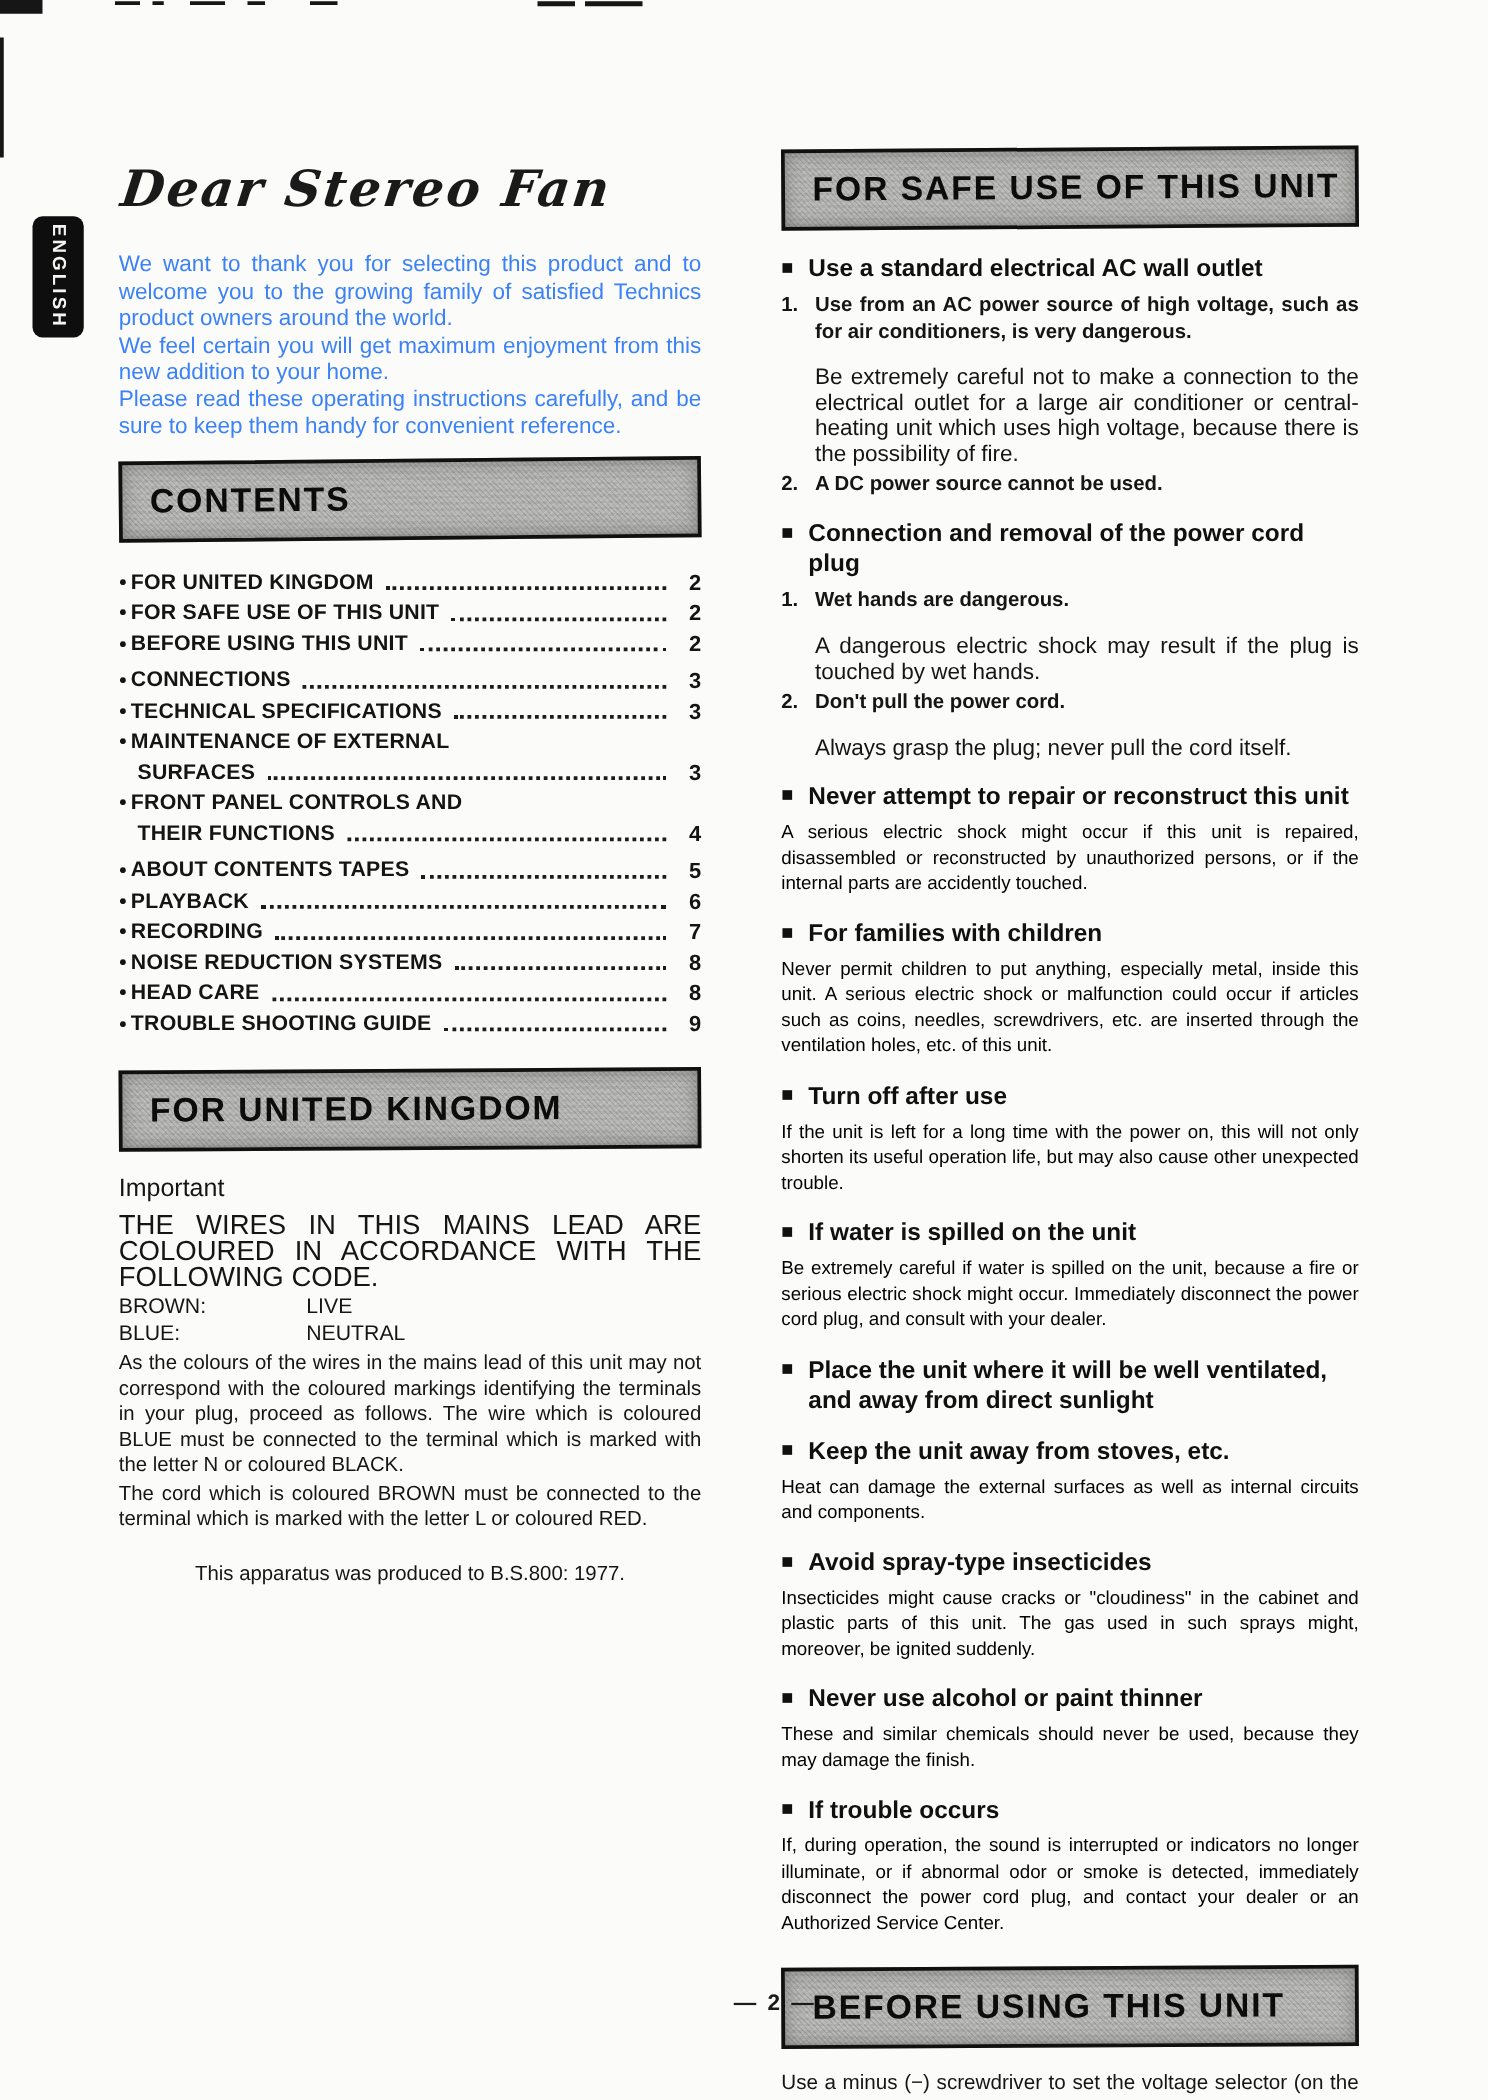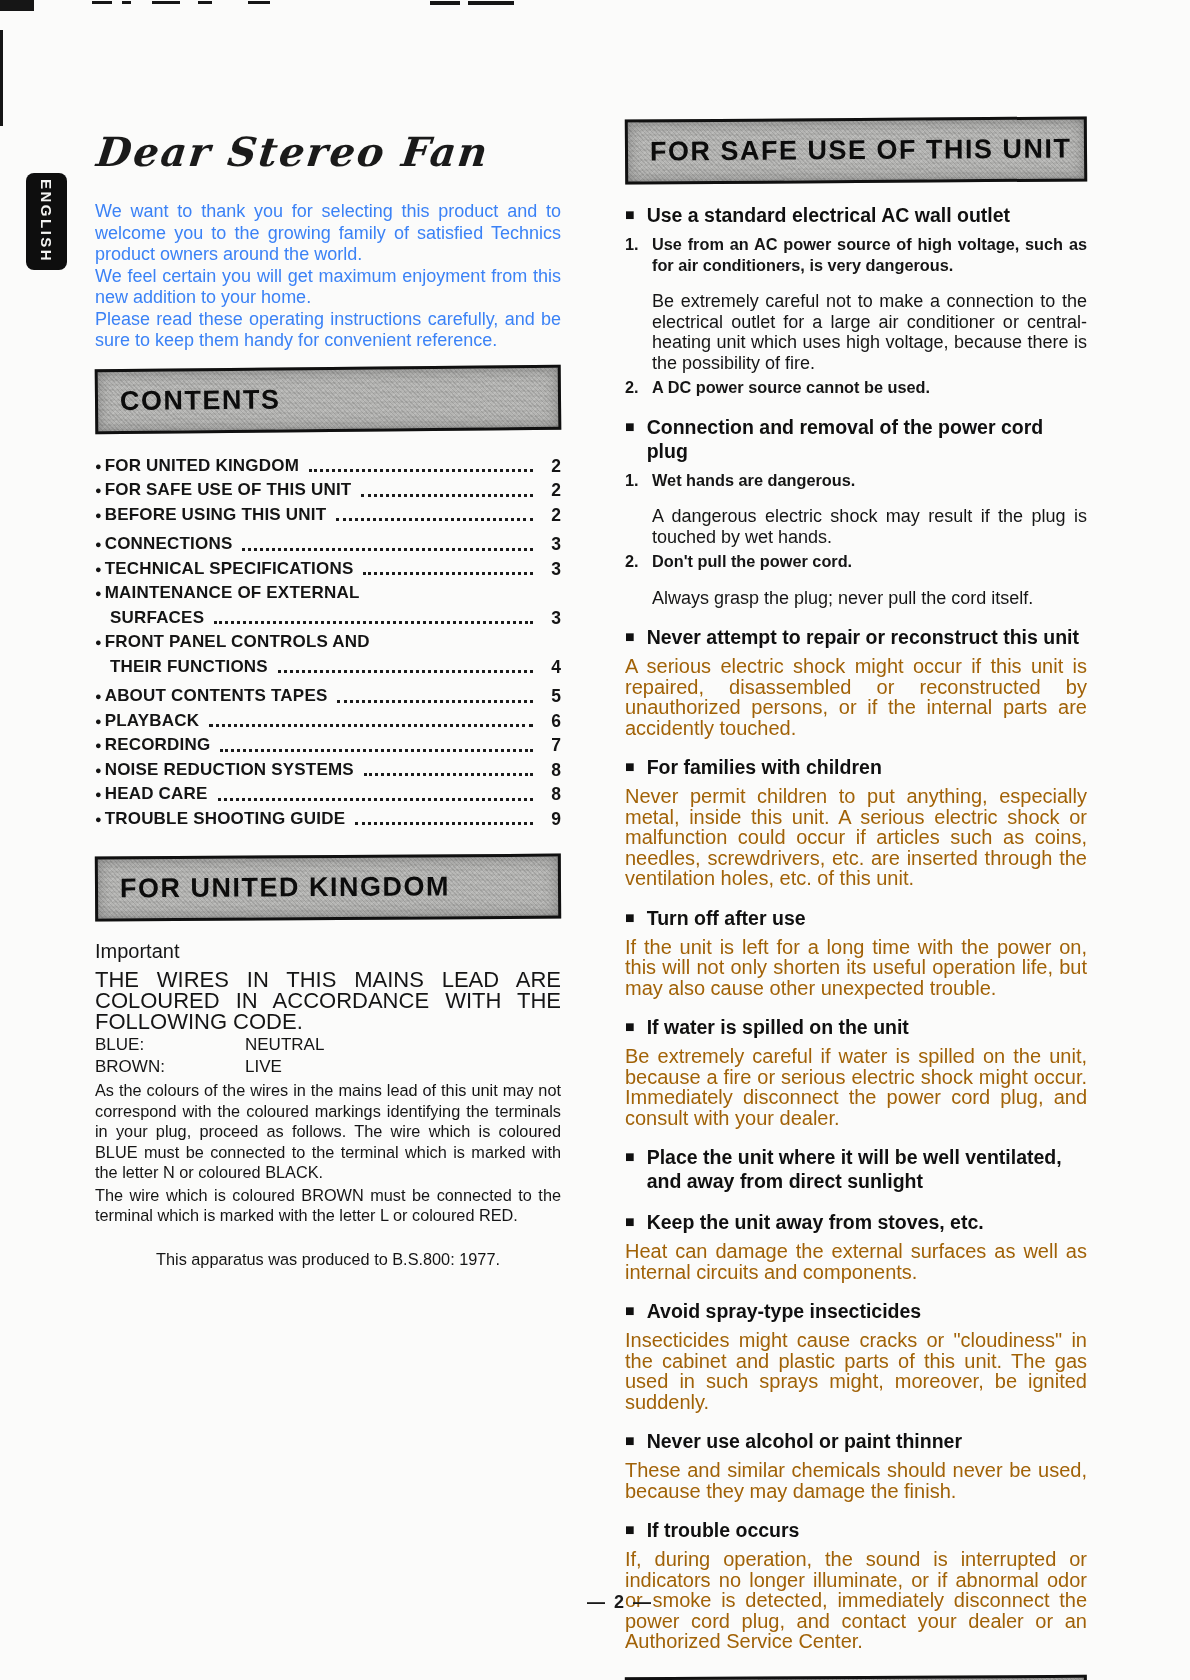--- a/index.html
+++ b/index.html
@@ -64,21 +64,21 @@
   .uk-p{margin:0 0 2px 0;font-size:22px;line-height:21px;text-align:justify;}
   .wire-row{display:flex;font-size:17px;line-height:22px;}
   .wire-label{width:150px;}
   .wire-value{}
   .uk-body{font-size:16.3px;line-height:20.5px;text-align:justify;margin:2px 0 0 0;}
   .bs-note{font-size:16.3px;margin-top:24px;text-align:center;}
   
   .sec-heading{display:flex;font-weight:bold;font-size:19.5px;line-height:24px;
                margin:17px 0 7px 0;color:#101010;}
   .sec-heading .sq{font-size:16px;line-height:24px;margin-right:12px;}
-  .sec-text{margin:0;font-size:20px;line-height:20.5px;text-align:justify;color:#a16207;}
+  .sec-text{margin:0;font-size:15px;line-height:20.5px;text-align:justify;color:#000000;}
   .num-item{display:flex;margin:2px 0 4px 0;}
   .num{width:27px;font-weight:bold;font-size:16.3px;line-height:20.5px;flex:none;}
   .num-body{flex:1;}
   .num-bold{font-weight:bold;font-size:16.3px;line-height:20.5px;text-align:justify;}
   .num-text{font-size:18px;line-height:20.5px;text-align:justify;margin-top:16px;}
   .before-p{margin:0;font-size:16.5px;line-height:21px;text-align:justify;}
   
   .page-num{
     position:absolute;left:0;top:1592px;width:1240px;text-align:center;
     font-size:18px;font-weight:bold;letter-spacing:2px;color:#1a1a1a;
@@ -198,30 +198,30 @@
       </div>
     </div>
 
   <div class="hdr-box hdr-uk">FOR UNITED KINGDOM</div>
 
   <div class="important-h">Important</div>
 
   <p class="uk-p">THE WIRES IN THIS MAINS LEAD ARE COLOURED IN ACCORDANCE WITH THE FOLLOWING CODE.</p>
 
   <div class="wire-row">
+    <span class="wire-label">BROWN:</span>
+    <span class="wire-value">LIVE</span>
+  </div>
+  <div class="wire-row">
     <span class="wire-label">BLUE:</span>
     <span class="wire-value">NEUTRAL</span>
   </div>
-  <div class="wire-row">
-    <span class="wire-label">BROWN:</span>
-    <span class="wire-value">LIVE</span>
-  </div>
 
   <p class="uk-body">As the colours of the wires in the mains lead of this unit may not correspond with the coloured markings identifying the terminals in your plug, proceed as follows. The wire which is coloured BLUE must be connected to the terminal which is marked with the letter N or coloured BLACK.</p>
-  <p class="uk-body">The wire which is coloured BROWN must be connected to the terminal which is marked with the letter L or coloured RED.</p>
+  <p class="uk-body">The cord which is coloured BROWN must be connected to the terminal which is marked with the letter L or coloured RED.</p>
 
   <div class="bs-note">This apparatus was produced to B.S.800: 1977.</div>
 </div>
 
 <div class="col-right">
 
   <div class="hdr-box hdr-safe">FOR SAFE USE OF THIS UNIT</div>
 
   <div>
       <div class="sec-heading">

